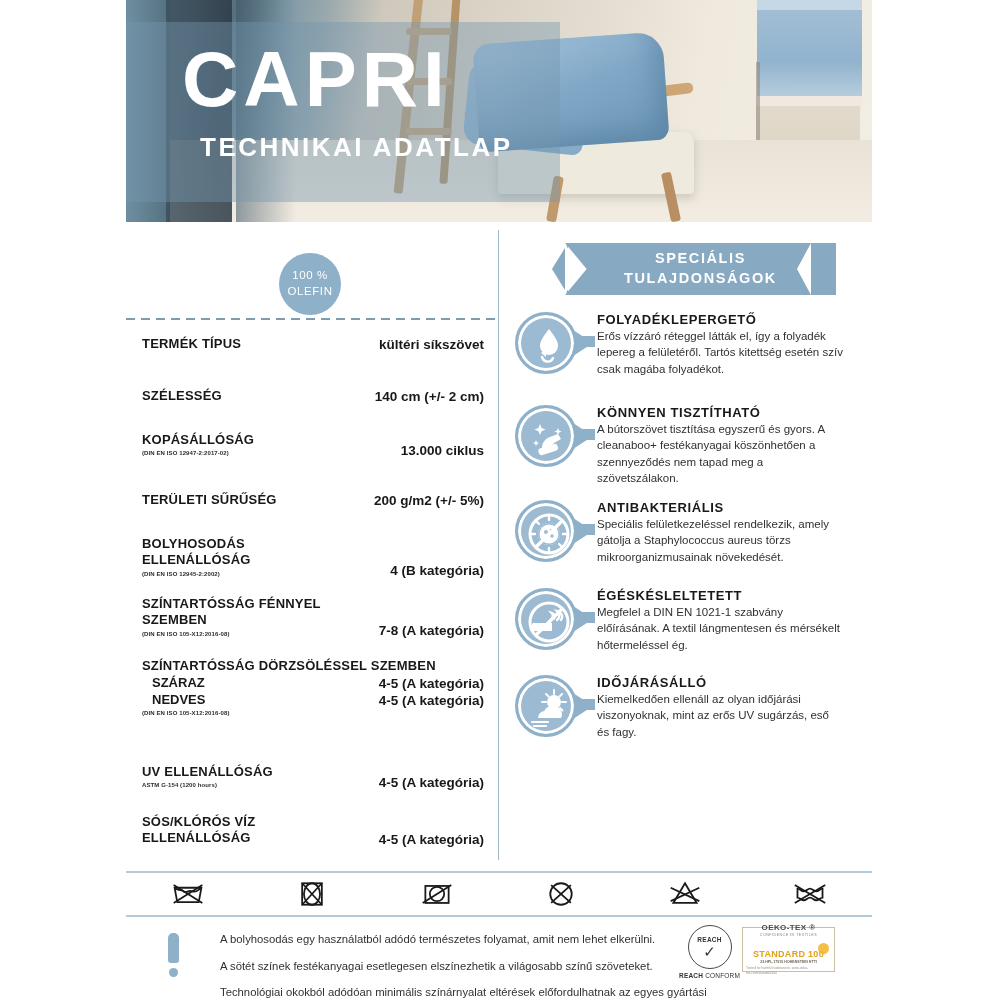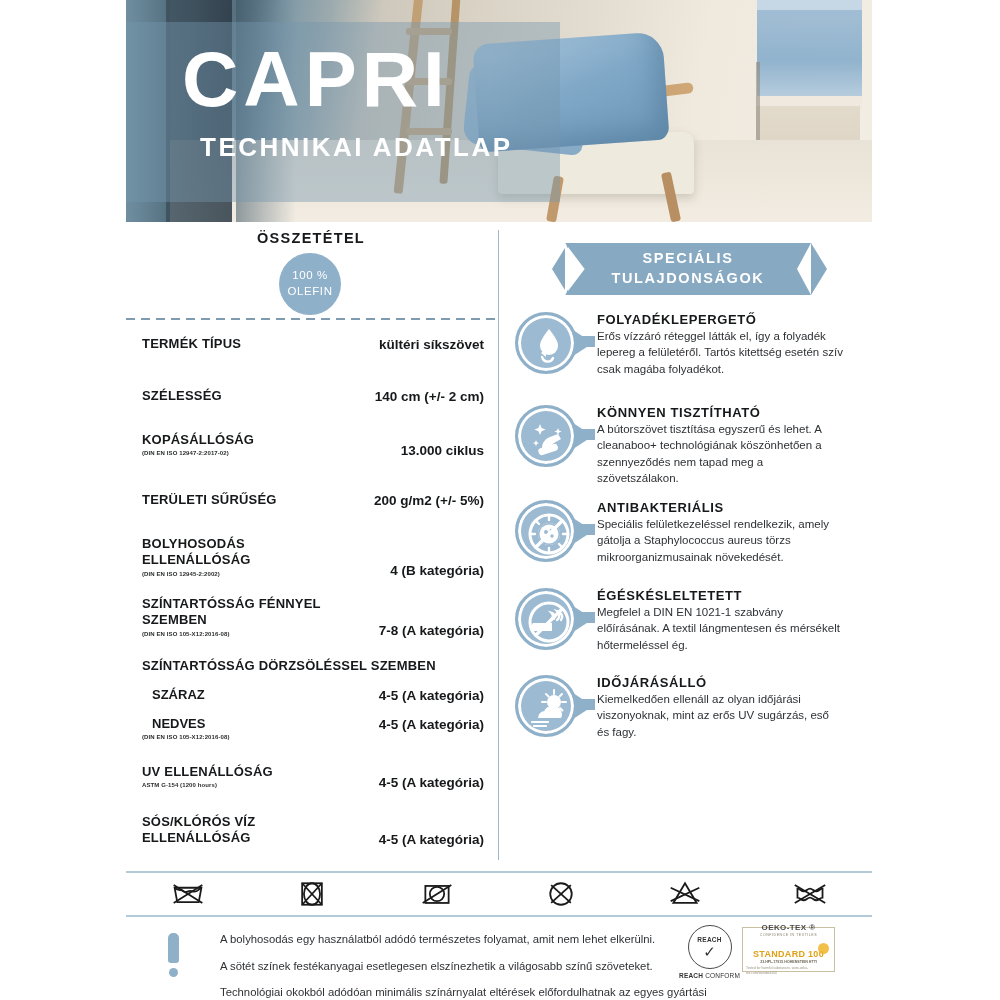--- a/index.html
+++ b/index.html
@@ -147,26 +147,26 @@
     position: relative; display: flex; align-items: flex-end;
     justify-content: space-between; padding: 0 14px 0 16px;
   }
   .spec-label { font-size: 13px; font-weight: 700; color: #16181a;
     letter-spacing: .2px; line-height: 1.25; }
   .spec-std { display: block; font-size: 6px; font-weight: 700;
     color: #2a2c2e; letter-spacing: .1px; margin-top: 2px; }
   .spec-value { font-size: 13.5px; font-weight: 700; color: #16181a;
     text-align: right; white-space: nowrap; padding-top: 1px; }
   .sub-line { display: flex; justify-content: space-between;
-    padding-left: 10px; margin-top: 13px; }
+    padding-left: 10px; margin-top: 1px; }
   .sub-label { font-size: 13px; font-weight: 700; color: #16181a; }
 
   
   .banner {
-    position: absolute; left: 565px; top: 243px; width: 246px; height: 52px;
+    position: absolute; left: 565px; top: 243px; width: 271px; height: 52px;
     background: #88a9c2; color: #fff;
     display: flex; flex-direction: column; align-items: center;
     justify-content: center; font-size: 14.5px; font-weight: 700;
     letter-spacing: 1.6px; line-height: 1.35;
     clip-path: polygon(0 0, 100% 0, 100% 100%, 0 100%, 8% 50%);
   }
   .banner-l, .banner-r {
     position: absolute; top: 243px; width: 0; height: 0;
   }
   .banner-l { left: 552px; border-top: 26px solid transparent;
@@ -290,21 +290,20 @@
       <div class="ph-leg2"></div>
       <div class="ph-arm"></div>
       <div class="ph-cushion2"></div>
       <div class="ph-cushion"></div>
     </div>
     <div class="hero-overlay"></div>
     <div class="hero-title">CAPRI</div>
     <div class="hero-sub">TECHNIKAI ADATLAP</div>
   </div>
 
-  <div class="comp-title">ÖSSZETÉTEL</div>
   <div class="comp-badge">
     <span>100 %</span>
     <span>OLEFIN</span>
   </div>
   <div class="dash-rule"></div>
   <div class="vdiv"></div>
 
   <div class="spec-table" id="spec-table">
       <div class="spec-row" style="position:absolute;left:0;top:0px;width:372px">
         <div class="spec-label">
@@ -411,21 +410,21 @@
               <path d="M24 40c0-5 3-9 8-11l8-3 3 5-7 4c-3 2-4 4-4 7z" fill="#ffffff"></path>
               <rect x="20" y="38" width="20" height="7" rx="3" fill="#ffffff" transform="rotate(-18 30 41)"></rect>
               <path d="M22 16l1.6 4 4 1.6-4 1.6L22 27l-1.6-3.8-4-1.6 4-1.6z" fill="#ffffff"></path>
               <path d="M40 20l1 2.6 2.6 1-2.6 1-1 2.6-1-2.6-2.6-1 2.6-1z" fill="#ffffff"></path>
               <path d="M18 32l.9 2.2 2.2.9-2.2.9-.9 2.2-.9-2.2-2.2-.9 2.2-.9z" fill="#ffffff"></path>
             </svg>
           </div>
         </div>
         <div class="feat-body">
           <div class="feat-title">KÖNNYEN TISZTÍTHATÓ</div>
-          <div class="feat-desc">A bútorszövet tisztítása egyszerű és lehet. A cleanaboo+ technológiának köszönhetően a szennyeződés nem tapad meg a szövetszálakon.</div>
+          <div class="feat-desc">A bútorszövet tisztítása egyszerű és gyors. A cleanaboo+ festékanyagai köszönhetően a szennyeződés nem tapad meg a szövetszálakon.</div>
         </div>
       </div>
       <div class="feature" style="left:515px;top:500px">
         <div class="feat-icon-wrap">
           <div class="feat-tail2"></div>
           <div class="feat-tail"></div>
           <div class="feat-circle">
             <svg class="icon-svg" viewBox="0 0 62 62">
               <circle cx="31" cy="31" r="11" fill="#ffffff"></circle>
               <g stroke="#ffffff" stroke-width="2.4" stroke-linecap="round">

